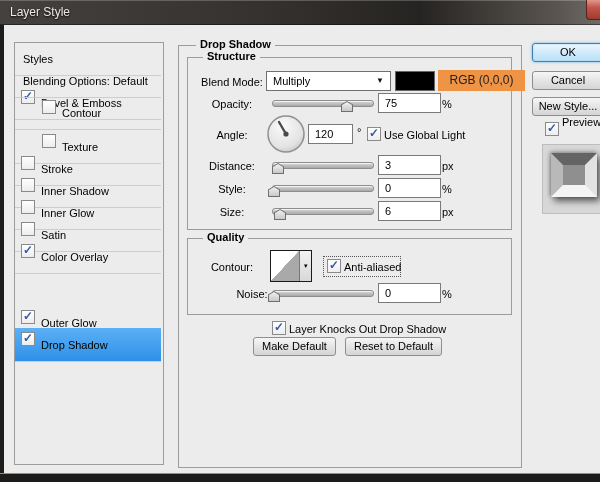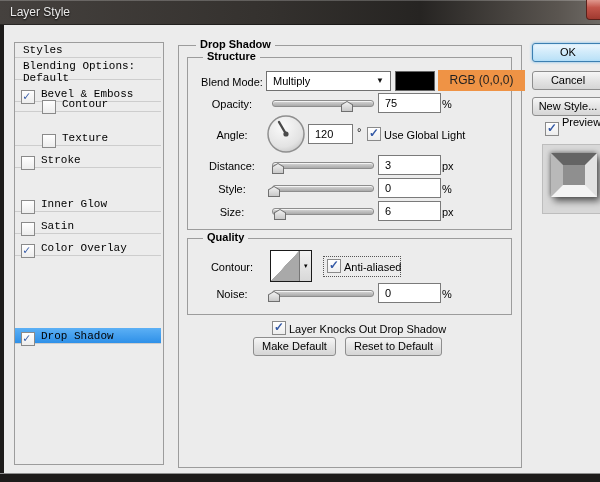--- a/index.html
+++ b/index.html
@@ -16,22 +16,22 @@
     background:linear-gradient(#e0988e,#c2554a 40%,#a03a30);
     border:1px solid #5a211b;border-top:none;border-bottom-left-radius:4px;}
   #frame-left{position:absolute;left:0;top:25px;width:4px;height:457px;background:#1d1b1a;}
   #frame-bottom{position:absolute;left:0;top:474px;width:600px;height:8px;background:#1d1b1a;}
   #frame-bottom-line{position:absolute;left:0;top:473px;width:600px;height:1px;background:#8f8f8f;}
 
   .group-box{position:absolute;border:1px solid #9c9c9c;background:transparent;}
   .legend{position:absolute;font-weight:bold;background:#ececec;padding:0 4px;line-height:11px;}
 
   
-  .list-row{position:absolute;left:15px;width:146px;height:16px;border-bottom:1px solid #cdcdcd;
-    display:flex;align-items:center;box-sizing:border-box;font-family:Liberation Mono, monospace;}
+  .list-row{position:absolute;left:15px;width:146px;height:34px;border-bottom:1px solid #cdcdcd;
+    display:flex;align-items:center;box-sizing:border-box;}
   .list-row.selected{background:linear-gradient(#5cb0f5,#2e90e8);}
   .list-label{margin-left:26px;}
   .list-label.plain{margin-left:8px;}
   .list-row .cb{position:absolute;left:6px;top:4px;}
   .list-row.indent .cb{left:27px;}
   .list-row.indent .list-label{margin-left:47px;}
 
   
   .cb{width:12px;height:12px;background:linear-gradient(#fff,#ededed);border:1px solid #8a8a8a;
     box-sizing:content-box;position:relative;}
@@ -115,31 +115,39 @@
     <span class="list-label">Contour</span>
   </div>
   <div class="list-row indent" style="top:130px;">
     <span class="cb"></span>
     <span class="list-label">Texture</span>
   </div>
   <div class="list-row" style="top:152px;">
     <span class="cb"></span>
     <span class="list-label">Stroke</span>
   </div>
+  <div class="list-row" style="top:174px;">
+    <span class="cb"></span>
+    <span class="list-label">Inner Shadow</span>
+  </div>
   <div class="list-row" style="top:196px;">
     <span class="cb"></span>
     <span class="list-label">Inner Glow</span>
   </div>
   <div class="list-row" style="top:218px;">
     <span class="cb"></span>
     <span class="list-label">Satin</span>
   </div>
   <div class="list-row" style="top:240px;">
     <span class="cb checked"></span>
     <span class="list-label">Color Overlay</span>
+  </div>
+  <div class="list-row" style="top:306px;">
+    <span class="cb checked"></span>
+    <span class="list-label">Outer Glow</span>
   </div>
   <div class="list-row selected" style="top:328px;">
     <span class="cb checked"></span>
     <span class="list-label">Drop Shadow</span>
   </div>
 
   <div class="group-box" style="left:178px;top:45px;width:342px;height:421px;"></div>
   <div class="legend" style="left:196px;top:39px;">Drop Shadow</div>
 
   <div class="group-box" style="left:187px;top:57px;width:323px;height:171px;"></div>
@@ -200,21 +208,21 @@
 
   <div class="row-label" style="left:180px;top:261px;">Contour:</div>
   <div id="contour-box">
     <div id="contour-thumb"></div>
     <div id="contour-dd">▾</div>
   </div>
   <div class="focus-dotted" style="left:323px;top:256px;width:76px;height:19px;"></div>
   <span class="cb checked" style="position:absolute;left:327px;top:259px;"></span>
   <div class="unit" style="left:344px;top:261px;">Anti-aliased</div>
 
-  <div class="row-label" style="left:180px;top:288px;">Noise:</div>
+  <div class="row-label" style="left:180px;top:288px;padding-left:20px;">Noise:</div>
   <div class="track" style="left:272px;top:290px;"></div>
   <div class="thumb" style="left:268px;top:291px;"></div>
   <div class="txtbox" style="left:378px;top:283px;">0</div>
   <div class="unit" style="left:442px;top:288px;">%</div>
 
   <span class="cb checked" style="position:absolute;left:272px;top:321px;"></span>
   <div class="unit" style="left:289px;top:323px;">Layer Knocks Out Drop Shadow</div>
 
   <div class="btn" style="left:253px;top:337px;width:83px;">Make Default</div>
   <div class="btn" style="left:345px;top:337px;width:97px;">Reset to Default</div>

